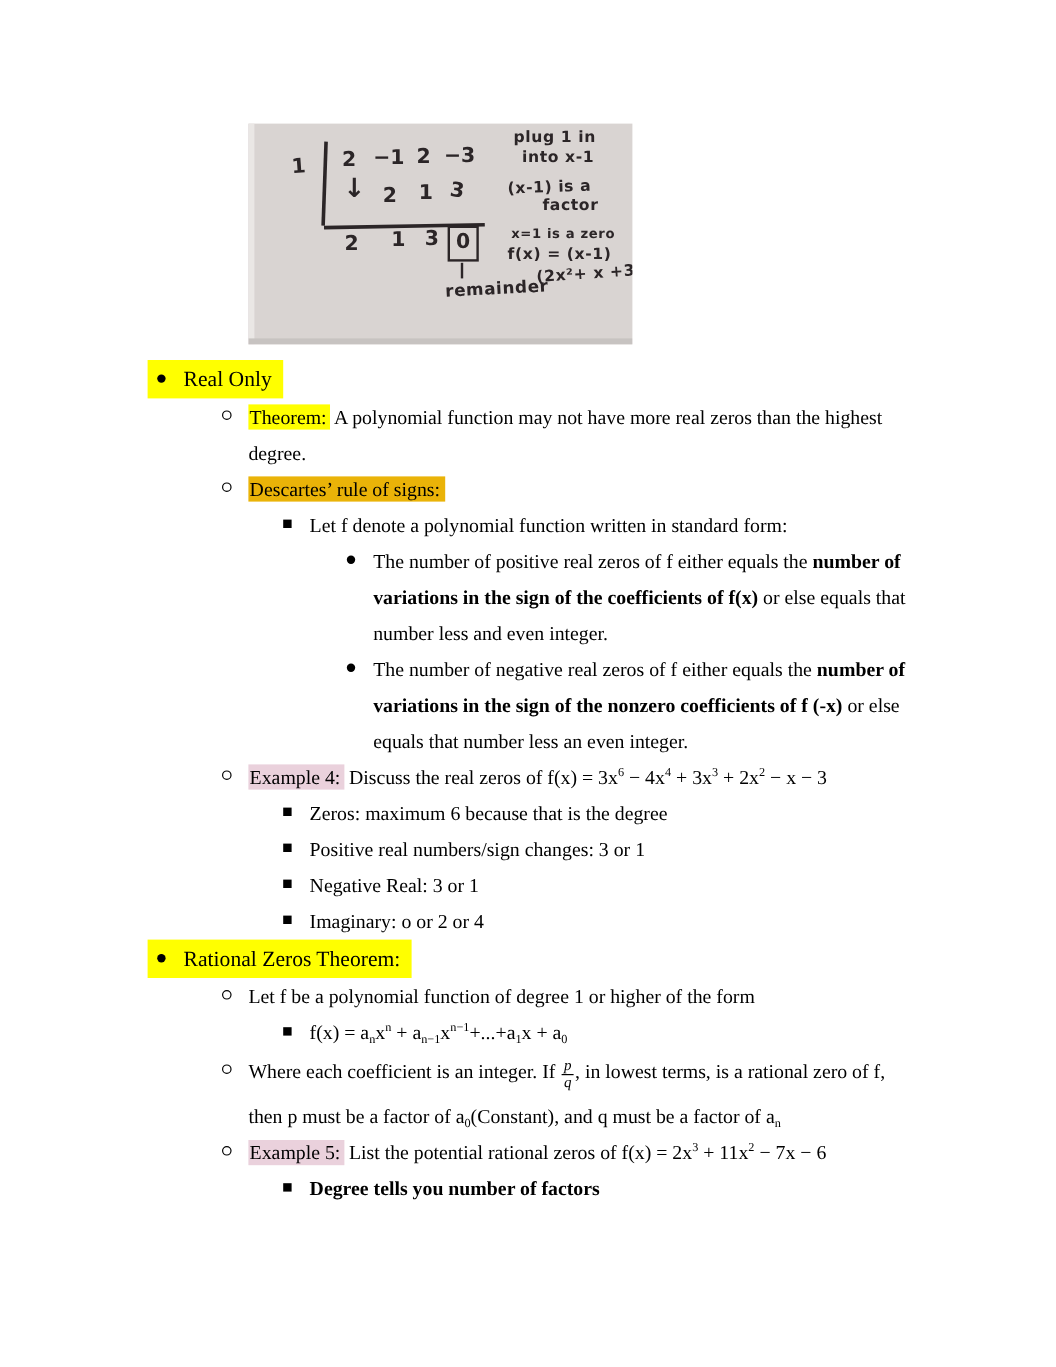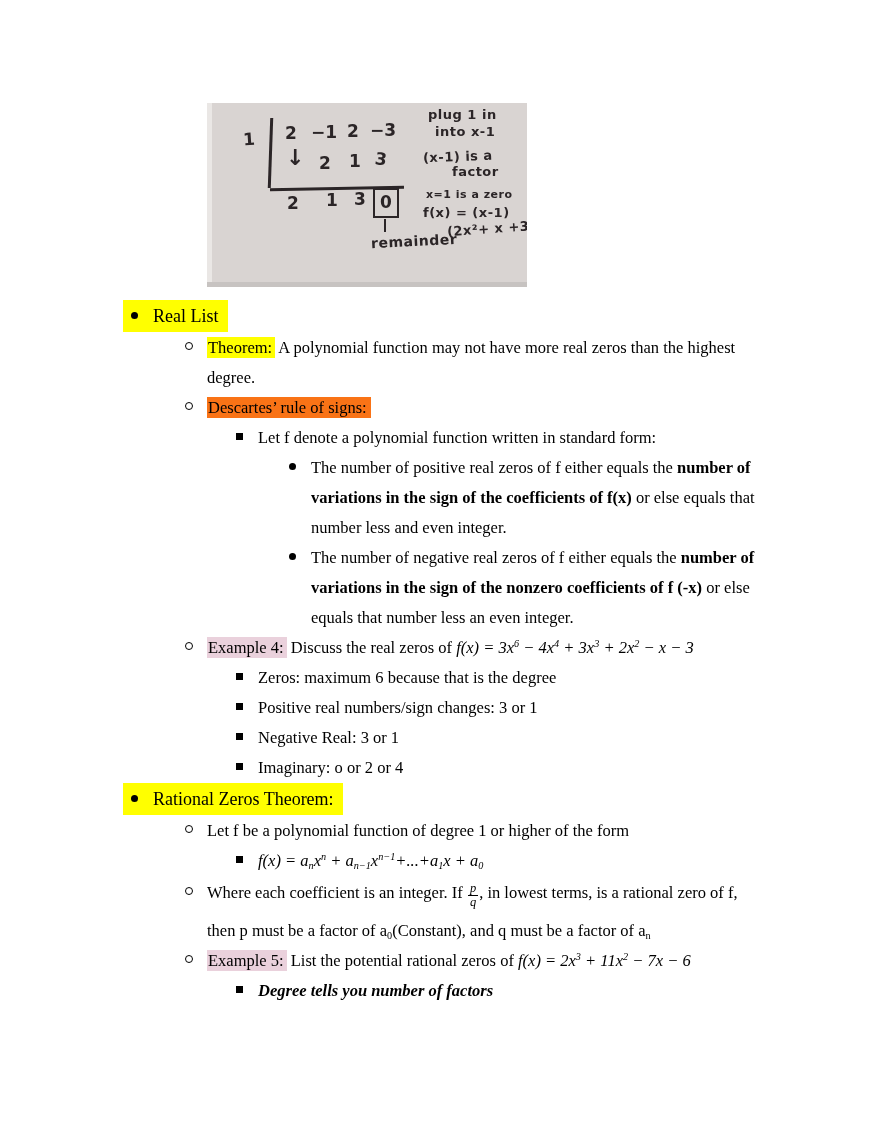--- a/index.html
+++ b/index.html
@@ -42,25 +42,25 @@
   .row.tall { height:36px; }
   .inner { display:inline-block; }
   .hl-yellow-row { background:#ffff00; padding:1px 9px 1px 8px; }
   .bullet { display:inline-block; width:22px; }
   .bullet i { display:inline-block; vertical-align:3px; }
   .b-disc i { width:7px; height:7px; border-radius:50%; background:#000; }
   .b-circle i { width:8px; height:8px; border-radius:50%;
     border:1.4px solid #000; box-sizing:border-box; }
   .b-square i { width:7px; height:7px; background:#000; }
   .r-b { font-weight:bold; }
-  .r-i { font-style:italic; }
+  .r-i { }
   .r-sup { font-size:0.62em; vertical-align:super; line-height:0; }
   .r-sub { font-size:0.62em; vertical-align:-3px; line-height:0; }
   .r-hl-yellow { background:#ffff00; padding:1px 3px 1px 1px; }
-  .r-hl-peach  { background:#f97316; padding:1px 4px 1px 1px;text-align:center; }
+  .r-hl-peach  { background:#eab308; padding:1px 4px 1px 1px;text-align:center; }
   .r-hl-pink   { background:#ead1dc; padding:1px 3px 1px 1px; }
   .frac { display:inline-block; vertical-align:-8px; text-align:center;
     line-height:1.05; font-style:italic; font-size:12.5px; margin:0 1px; }
   .frac .fn { display:block; border-bottom:1.2px solid #000; padding:0 2px; }
   .frac .fd { display:block; }
 </style>
 </head>
 <body>
 
 <div class="page">
@@ -93,21 +93,21 @@
     <span class="wbt note" style="left:221px; top:5px;">plug 1 in</span>
     <span class="wbt note" style="left:228px; top:22px;">into x-1</span>
     <span class="wbt note" style="left:216px; top:47px; transform:rotate(-2deg);">(x-1) is a</span>
     <span class="wbt note" style="left:245px; top:62px;">factor</span>
     <span class="wbt note" style="left:219px; top:86px; font-size:11px;">x=1 is a zero</span>
     <span class="wbt note" style="left:216px; top:103px;">f(x) = (x-1)</span>
     <span class="wbt note" style="left:240px; top:119px; transform:rotate(-4deg);">(2x²+ x +3)</span>
   </div>
 
   <div class="outline" id="outline">
-      <div class="row size-lg"><span class="inner hl-yellow-row" style="margin-left: 123px;"><span class="bullet b-disc"><i></i></span><span class="">Real List</span></span></div>
+      <div class="row size-lg"><span class="inner hl-yellow-row" style="margin-left: 123px;"><span class="bullet b-disc"><i></i></span><span class="">Real Only</span></span></div>
       <div class="row" style="margin-top: 3px;"><span class="inner" style="margin-left: 185px;"><span class="bullet b-circle"><i></i></span><span class="r-hl-yellow">Theorem:</span><span class=""> A polynomial function may not have more real zeros than the highest</span></span></div>
       <div class="row"><span class="inner" style="margin-left: 207px;"><span class="">degree.</span></span></div>
       <div class="row"><span class="inner" style="margin-left: 185px;"><span class="bullet b-circle"><i></i></span><span class="r-hl-peach">Descartes’ rule of signs:</span></span></div>
       <div class="row"><span class="inner" style="margin-left: 236px;"><span class="bullet b-square"><i></i></span><span class="">Let f denote a polynomial function written in standard form:</span></span></div>
       <div class="row"><span class="inner" style="margin-left: 289px;"><span class="bullet b-disc"><i></i></span><span class="">The number of positive real zeros of f either equals the </span><span class="r-b">number of</span></span></div>
       <div class="row"><span class="inner" style="margin-left: 311px;"><span class="r-b">variations in the sign of the coefficients of f(x)</span><span class=""> or else equals that</span></span></div>
       <div class="row"><span class="inner" style="margin-left: 311px;"><span class="">number less and even integer.</span></span></div>
       <div class="row"><span class="inner" style="margin-left: 289px;"><span class="bullet b-disc"><i></i></span><span class="">The number of negative real zeros of f either equals the </span><span class="r-b">number of</span></span></div>
       <div class="row"><span class="inner" style="margin-left: 311px;"><span class="r-b">variations in the sign of the nonzero coefficients of f (-x)</span><span class=""> or else</span></span></div>
       <div class="row"><span class="inner" style="margin-left: 311px;"><span class="">equals that number less an even integer.</span></span></div>

